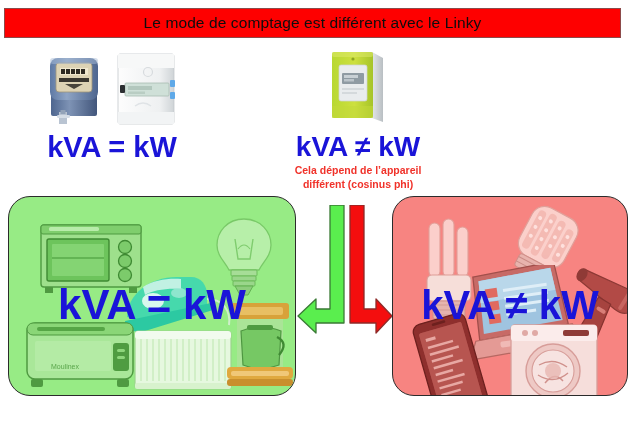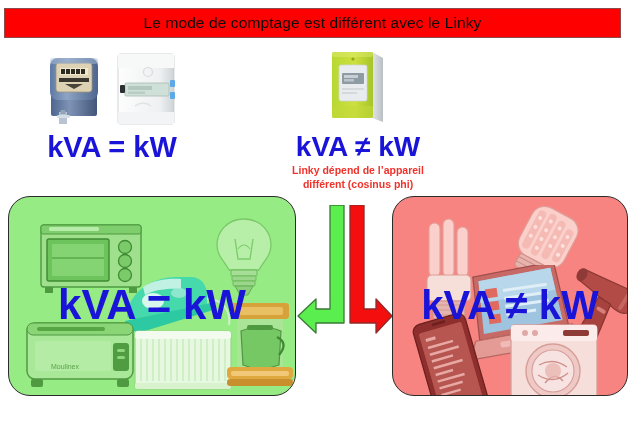--- a/index.html
+++ b/index.html
@@ -212,21 +212,21 @@
         <rect x="17" y="31" width="10" height="2.5" fill="#bbc4ca"></rect>
         <rect x="15" y="40" width="22" height="2" fill="#d4d9dc"></rect>
         <rect x="15" y="44" width="15" height="2" fill="#d4d9dc"></rect>
         <rect x="5" y="58" width="41" height="12" fill="#c2d93a" opacity="0.55"></rect>
         <rect x="5" y="4" width="41" height="5" rx="2" fill="#dcea6a" opacity="0.55"></rect>
       </svg>
     </span>
   </div>
   <div class="eq-label">kVA ≠ kW</div>
   <div class="sub-note">
-    <div>Linky dépend de l’appareil</div>
+    <div>Cela dépend de l’appareil</div>
     <div>différent (cosinus phi)</div>
   </div>
 </div>
 
 <div class="panel" id="panel-green">
 
   <span class="art" style="left:28px; top:18px;">
     <svg width="108" height="80" viewBox="0 0 108 80">
       <rect x="4" y="10" width="100" height="62" rx="3" fill="#9ee08c" stroke="#4f9a41" stroke-width="1.4"></rect>
       <rect x="4" y="10" width="100" height="9" rx="2" fill="#7fce6d" stroke="#4f9a41" stroke-width="1"></rect>

